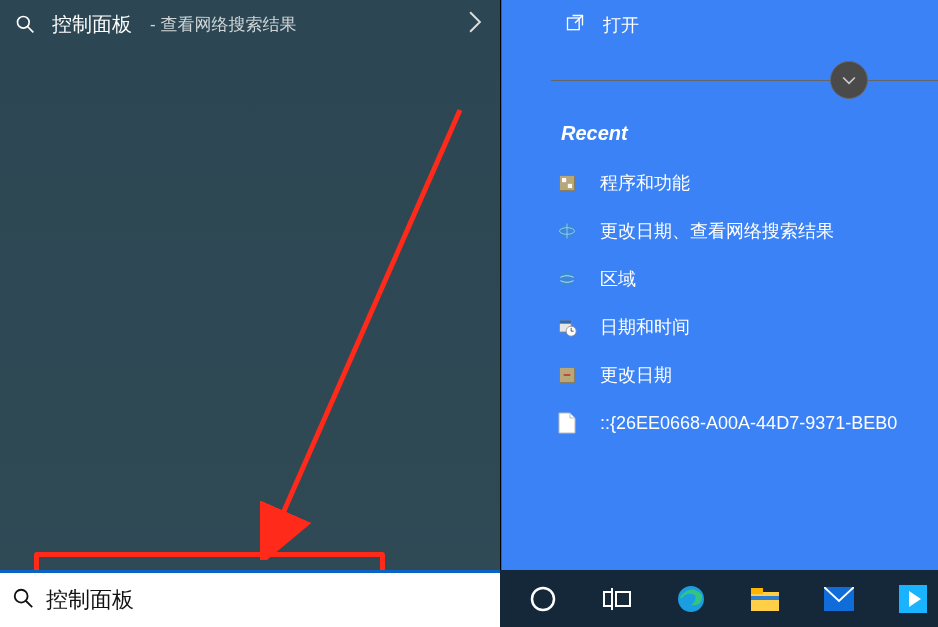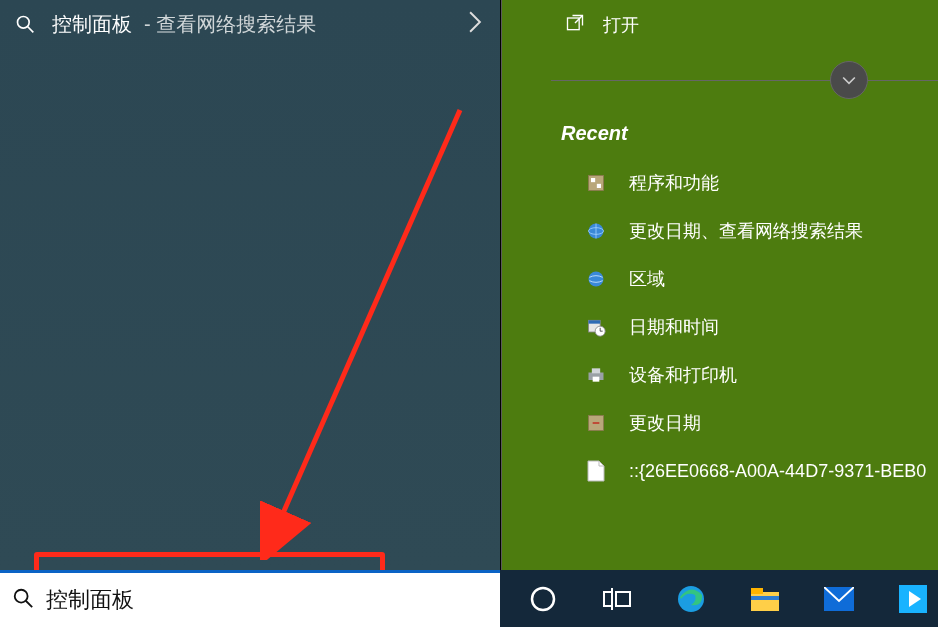--- a/index.html
+++ b/index.html
@@ -12,49 +12,49 @@
     background: linear-gradient(180deg, #2c4753 0%, #2f4a55 100%);
   }
   .search-result-row {
     display: flex; align-items: center; height: 48px; padding: 0 10px; color: #fff;
     position: relative;
   }
   .search-result-row .mag {
     width: 22px; height: 22px; display: flex; align-items: center; justify-content: center; margin-left: 4px; margin-right: 16px;
   }
   .search-result-row .title { font-size: 20px; font-weight: 400; color: #fff; }
-  .search-result-row .subtitle { font-size: 20px; color: #d0d6d8; margin-left: 12px; }
+  .search-result-row .subtitle { font-size: 17px; color: #d0d6d8; margin-left: 18px; }
   .search-result-row .chev {
     position: absolute; right: 18px; top: 50%; transform: translateY(-50%);
     color: #e0e0e0;
   }
 
   
   .right-panel {
     position: absolute; left: 500px; top: 0; width: 438px; height: 570px;
-    background: #4d7c0f; color: #fff; border-left: 1px solid #000;
+    background: #3b82f6; color: #fff; border-left: 1px solid #000;
   }
   .right-panel::before {
     content: ""; position: absolute; left: 0; top: 0; bottom: 0; width: 1px; background: #5a5a5a;
   }
   .open-row {
     display: flex; align-items: center; height: 50px; padding-left: 64px; gap: 18px;
     font-size: 18px; color: #fff;
   }
   .sep { position: relative; height: 40px; }
   .sep .line { position: absolute; left: 50px; right: 0; top: 30px; height: 1px; background: #666; }
   .sep .collapse-btn {
     position: absolute; right: 70px; top: 11px; width: 38px; height: 38px; border-radius: 50%;
     background: #4a4a4a; display: flex; align-items: center; justify-content: center;
     border: 1px solid #666;
   }
   .recent-heading { font-size: 20px; font-weight: 700; color: #fff; margin: 32px 0 14px 60px; font-style: italic; }
   .recent-list { display: flex; flex-direction: column; }
   .recent-item {
-    display: flex; align-items: center; height: 48px; padding-left: 84px; gap: 22px;
+    display: flex; align-items: center; height: 48px; padding-left: 55px; gap: 22px;
     font-size: 18px; color: #fff; white-space: nowrap;
   }
   .recent-item .ico { width: 22px; height: 22px; flex: 0 0 22px; display:flex;align-items:center;justify-content:center; }
 
   
   .annotation-arrow {
     position: absolute; left: 260px; top: 100px; pointer-events: none;
   }
   .annotation-box {
     position: absolute; left: 34px; top: 552px; width: 351px; height: 66px;
@@ -163,30 +163,20 @@
         <span class="ico">
           <svg width="20" height="20" viewBox="0 0 24 24">
               <rect x="3" y="4" width="14" height="14" fill="#e6e6e6" stroke="#888"></rect>
               <rect x="3" y="4" width="14" height="4" fill="#2e6bb5"></rect>
               <circle cx="17" cy="17" r="6" fill="#fff" stroke="#888"></circle>
               <line x1="17" y1="17" x2="17" y2="13" stroke="#333"></line>
               <line x1="17" y1="17" x2="20" y2="17" stroke="#333"></line>
             </svg>
         </span>
         <span>日期和时间</span>
-      </div>
-      <div class="recent-item">
-        <span class="ico">
-          <svg width="20" height="20" viewBox="0 0 24 24">
-              <rect x="3" y="9" width="18" height="9" fill="#9aa0a6"></rect>
-              <rect x="7" y="4" width="10" height="6" fill="#d0d4d8"></rect>
-              <rect x="8" y="14" width="8" height="6" fill="#fff"></rect>
-            </svg>
-        </span>
-        <span>设备和打印机</span>
       </div>
       <div class="recent-item">
         <span class="ico">
           <svg width="20" height="20" viewBox="0 0 24 24">
               <rect x="3" y="3" width="18" height="18" fill="#b9a77a" stroke="#8a7a50"></rect>
               <rect x="8" y="11" width="8" height="2" fill="#c0392b"></rect>
             </svg>
         </span>
         <span>更改日期</span>
       </div>

